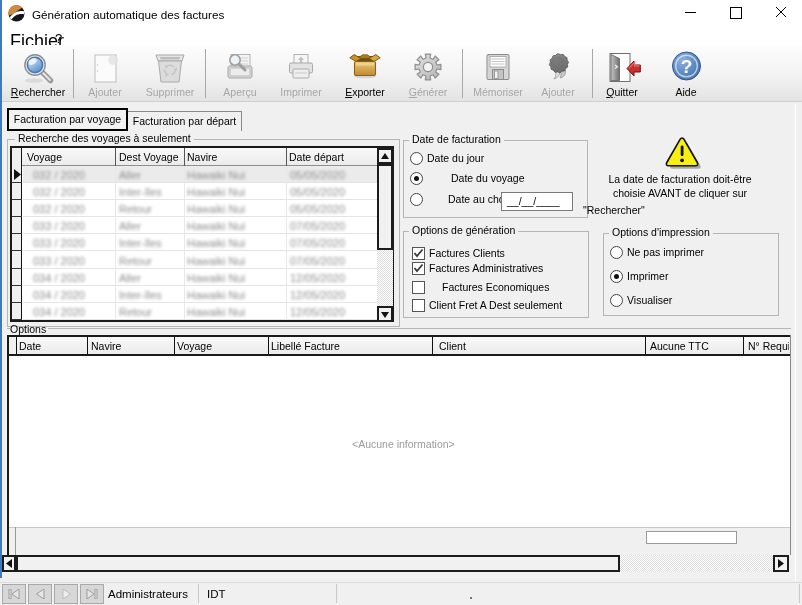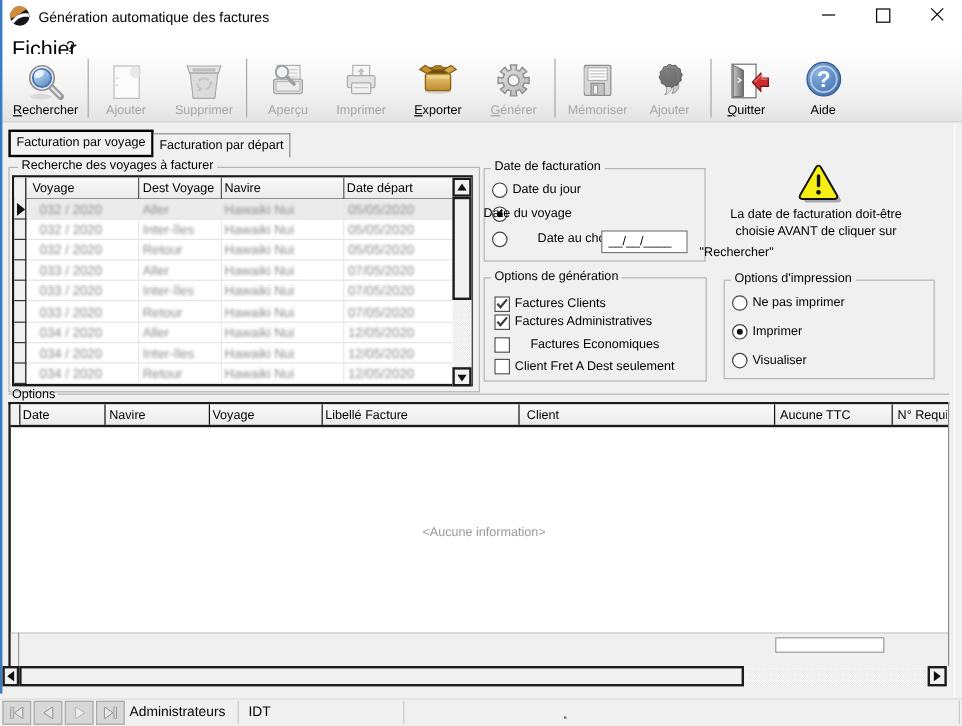--- a/index.html
+++ b/index.html
@@ -186,21 +186,21 @@
 <div class="tb-lbl dis" style="left:521px;width:74px">Ajouter</div>
 <div class="tb-lbl" style="left:585px;width:74px"><span style="text-decoration:underline">Q</span>uitter</div>
 <div class="tb-lbl" style="left:649px;width:74px">Aide</div>
 
 <div class="a" style="left:0;top:0;width:2px;height:578px;background:#3a7cc4"></div>
 
 <div class="a" style="left:7px;top:108px;width:121px;height:23px;background:#f2f2f2;border:2px solid #000;box-sizing:border-box;text-align:center;line-height:19px;font-size:10.5px">Facturation par voyage</div>
 <div class="a" style="left:128px;top:111px;width:114px;height:20px;background:#f0f0f0;border-top:1px solid #8a8a8a;border-right:1px solid #8a8a8a;box-sizing:border-box;text-align:center;line-height:18px;font-size:10.5px">Facturation par départ</div>
 
 <div class="gb" style="left:7px;top:139px;width:391px;height:186px"></div>
-<div class="gbl" style="left:15px;top:132px">Recherche des voyages à facturer</div>
+<div class="gbl" style="left:15px;top:132px">Recherche des voyages à seulement</div>
 <div class="a" style="left:10px;top:146px;width:384px;height:176px;border:2px solid #1a1a1a;background:#fff;box-sizing:border-box"></div>
 
 <div class="a" style="left:12px;top:148px;width:365px;height:18px;background:linear-gradient(#f9f9f9,#ebebeb);border-bottom:1px solid #8f8f8f;box-sizing:border-box"></div>
 <div class="a" style="left:12px;top:148px;width:10px;height:172px;background:#f0f0f0;border-right:1px solid #111;box-sizing:border-box"></div>
 <div class="lbl" style="left:27px;top:151px">Voyage</div>
 <div class="lbl" style="left:119px;top:151px">Dest Voyage</div>
 <div class="lbl" style="left:187px;top:151px">Navire</div>
 <div class="lbl" style="left:289px;top:151px">Date départ</div>
 <div class="vline" style="left:115px;top:148px;height:18px"></div>
 <div class="vline" style="left:184px;top:148px;height:18px"></div>
@@ -287,21 +287,21 @@
 <div class="sb-btn" style="left:377px;top:306px;width:16px;height:16px"></div>
 <svg class="a" style="left:381px;top:312px" width="8" height="6" viewBox="0 0 8 6">
     <path d="M0,0 L8,0 L4,6 Z" fill="#111"></path>
   </svg>
 
 <div class="gb" style="left:403px;top:140px;width:183px;height:76px"></div>
 <div class="gbl" style="left:409px;top:133px">Date de facturation</div>
 <span class="radio" style="left:410px;top:152px"></span>
 <div class="lbl" style="left:427px;top:152px">Date du jour</div>
 <span class="radio on" style="left:410px;top:172px"></span>
-<div class="lbl" style="left:403px;top:172px">Date du voyage</div>
+<div class="lbl" style="left:451px;top:172px">Date du voyage</div>
 <span class="radio" style="left:410px;top:193px"></span>
 <div class="lbl" style="left:448px;top:193px">Date au choix</div>
 <div class="a" style="left:501px;top:192px;width:72px;height:19px;border:1px solid #7a7a7a;background:#fff;box-sizing:border-box;font-size:10.5px;line-height:17px;padding-left:5px">__/__/____</div>
 
 <svg class="a" style="left:662px;top:136px" width="40" height="34" viewBox="0 0 40 34">
  <path d="M19.8,4.5 C20.6,3.1 21.6,3.1 22.4,4.5 L36,28 C36.8,29.6 36.1,30.9 34.3,30.9 L7.8,30.9 C6,30.9 5.3,29.6 6.1,28 Z" fill="#a8a8a8" transform="translate(2.4,1.8)"></path>
  <path d="M18.2,3.2 C19.2,1.6 21,1.6 21.9,3.2 L35.3,26.5 C36.3,28.3 35.5,29.8 33.5,29.8 L6.6,29.8 C4.6,29.8 3.8,28.3 4.8,26.5 Z" fill="#f7ee13" stroke="#111" stroke-width="1.6"></path>
  <rect x="18.7" y="9.5" width="2.8" height="10.5" rx="1.2" fill="#111"></rect>
  <circle cx="20.1" cy="24.3" r="1.9" fill="#111"></circle>
 </svg>

